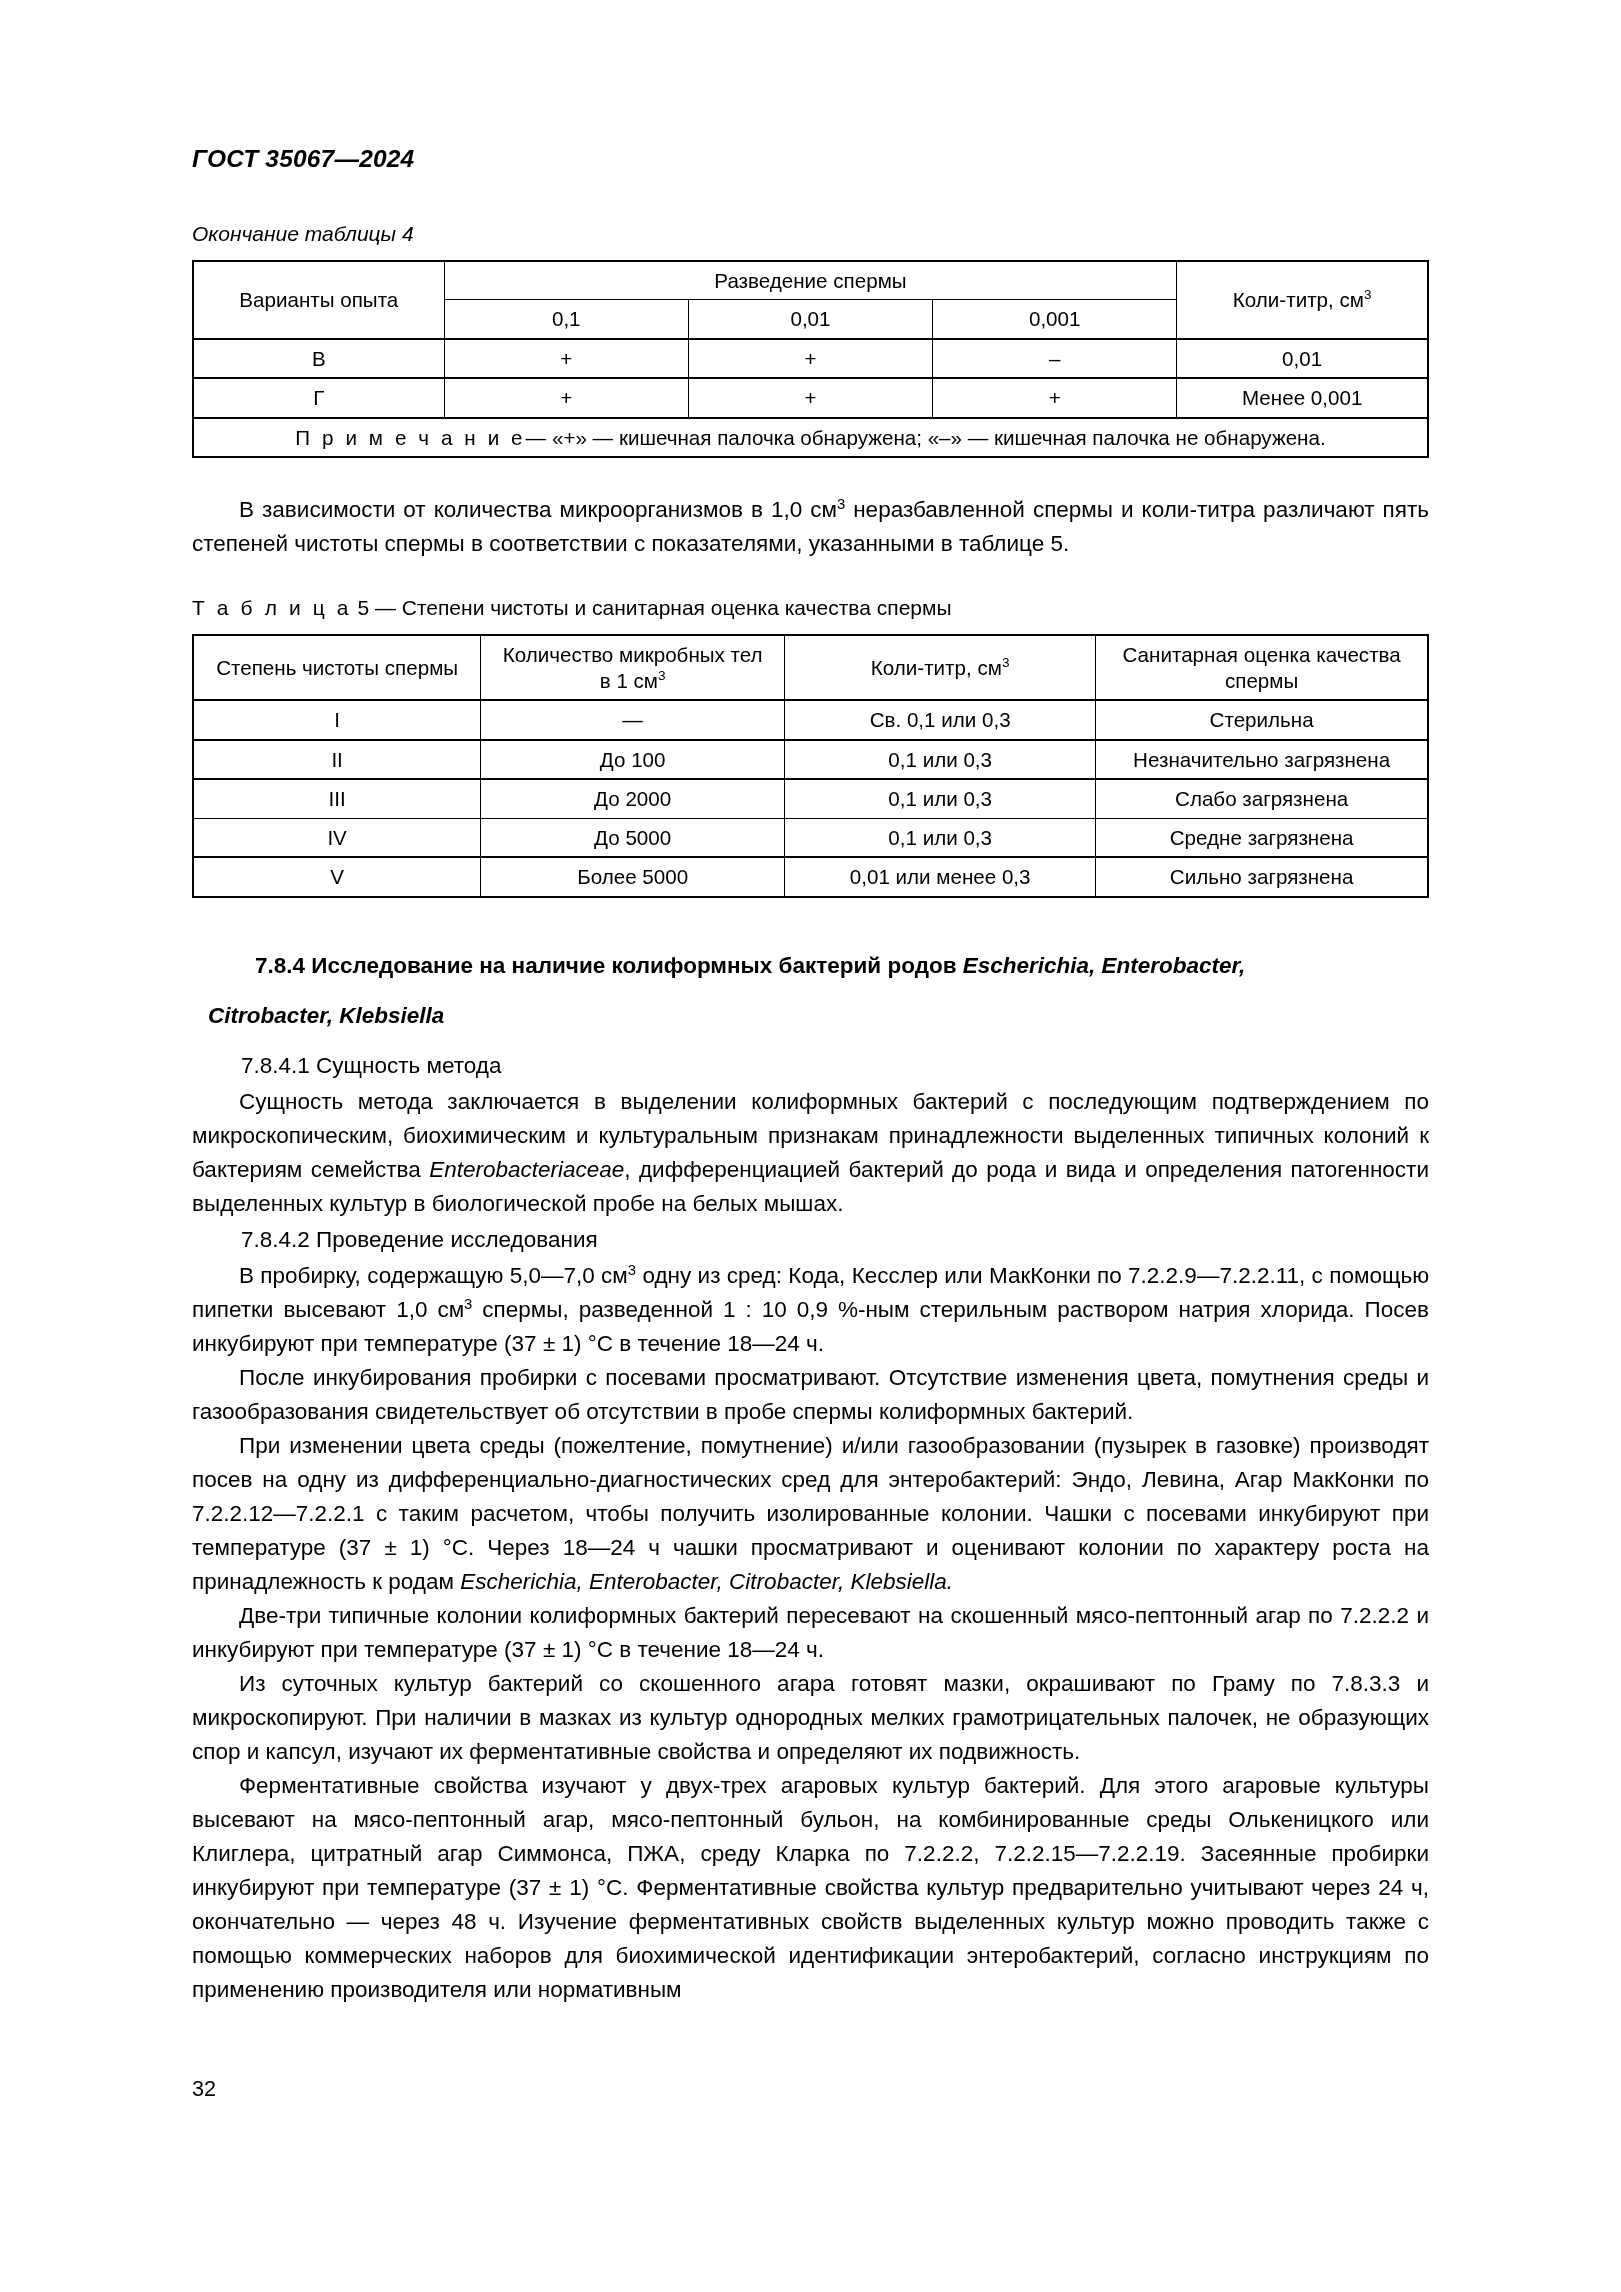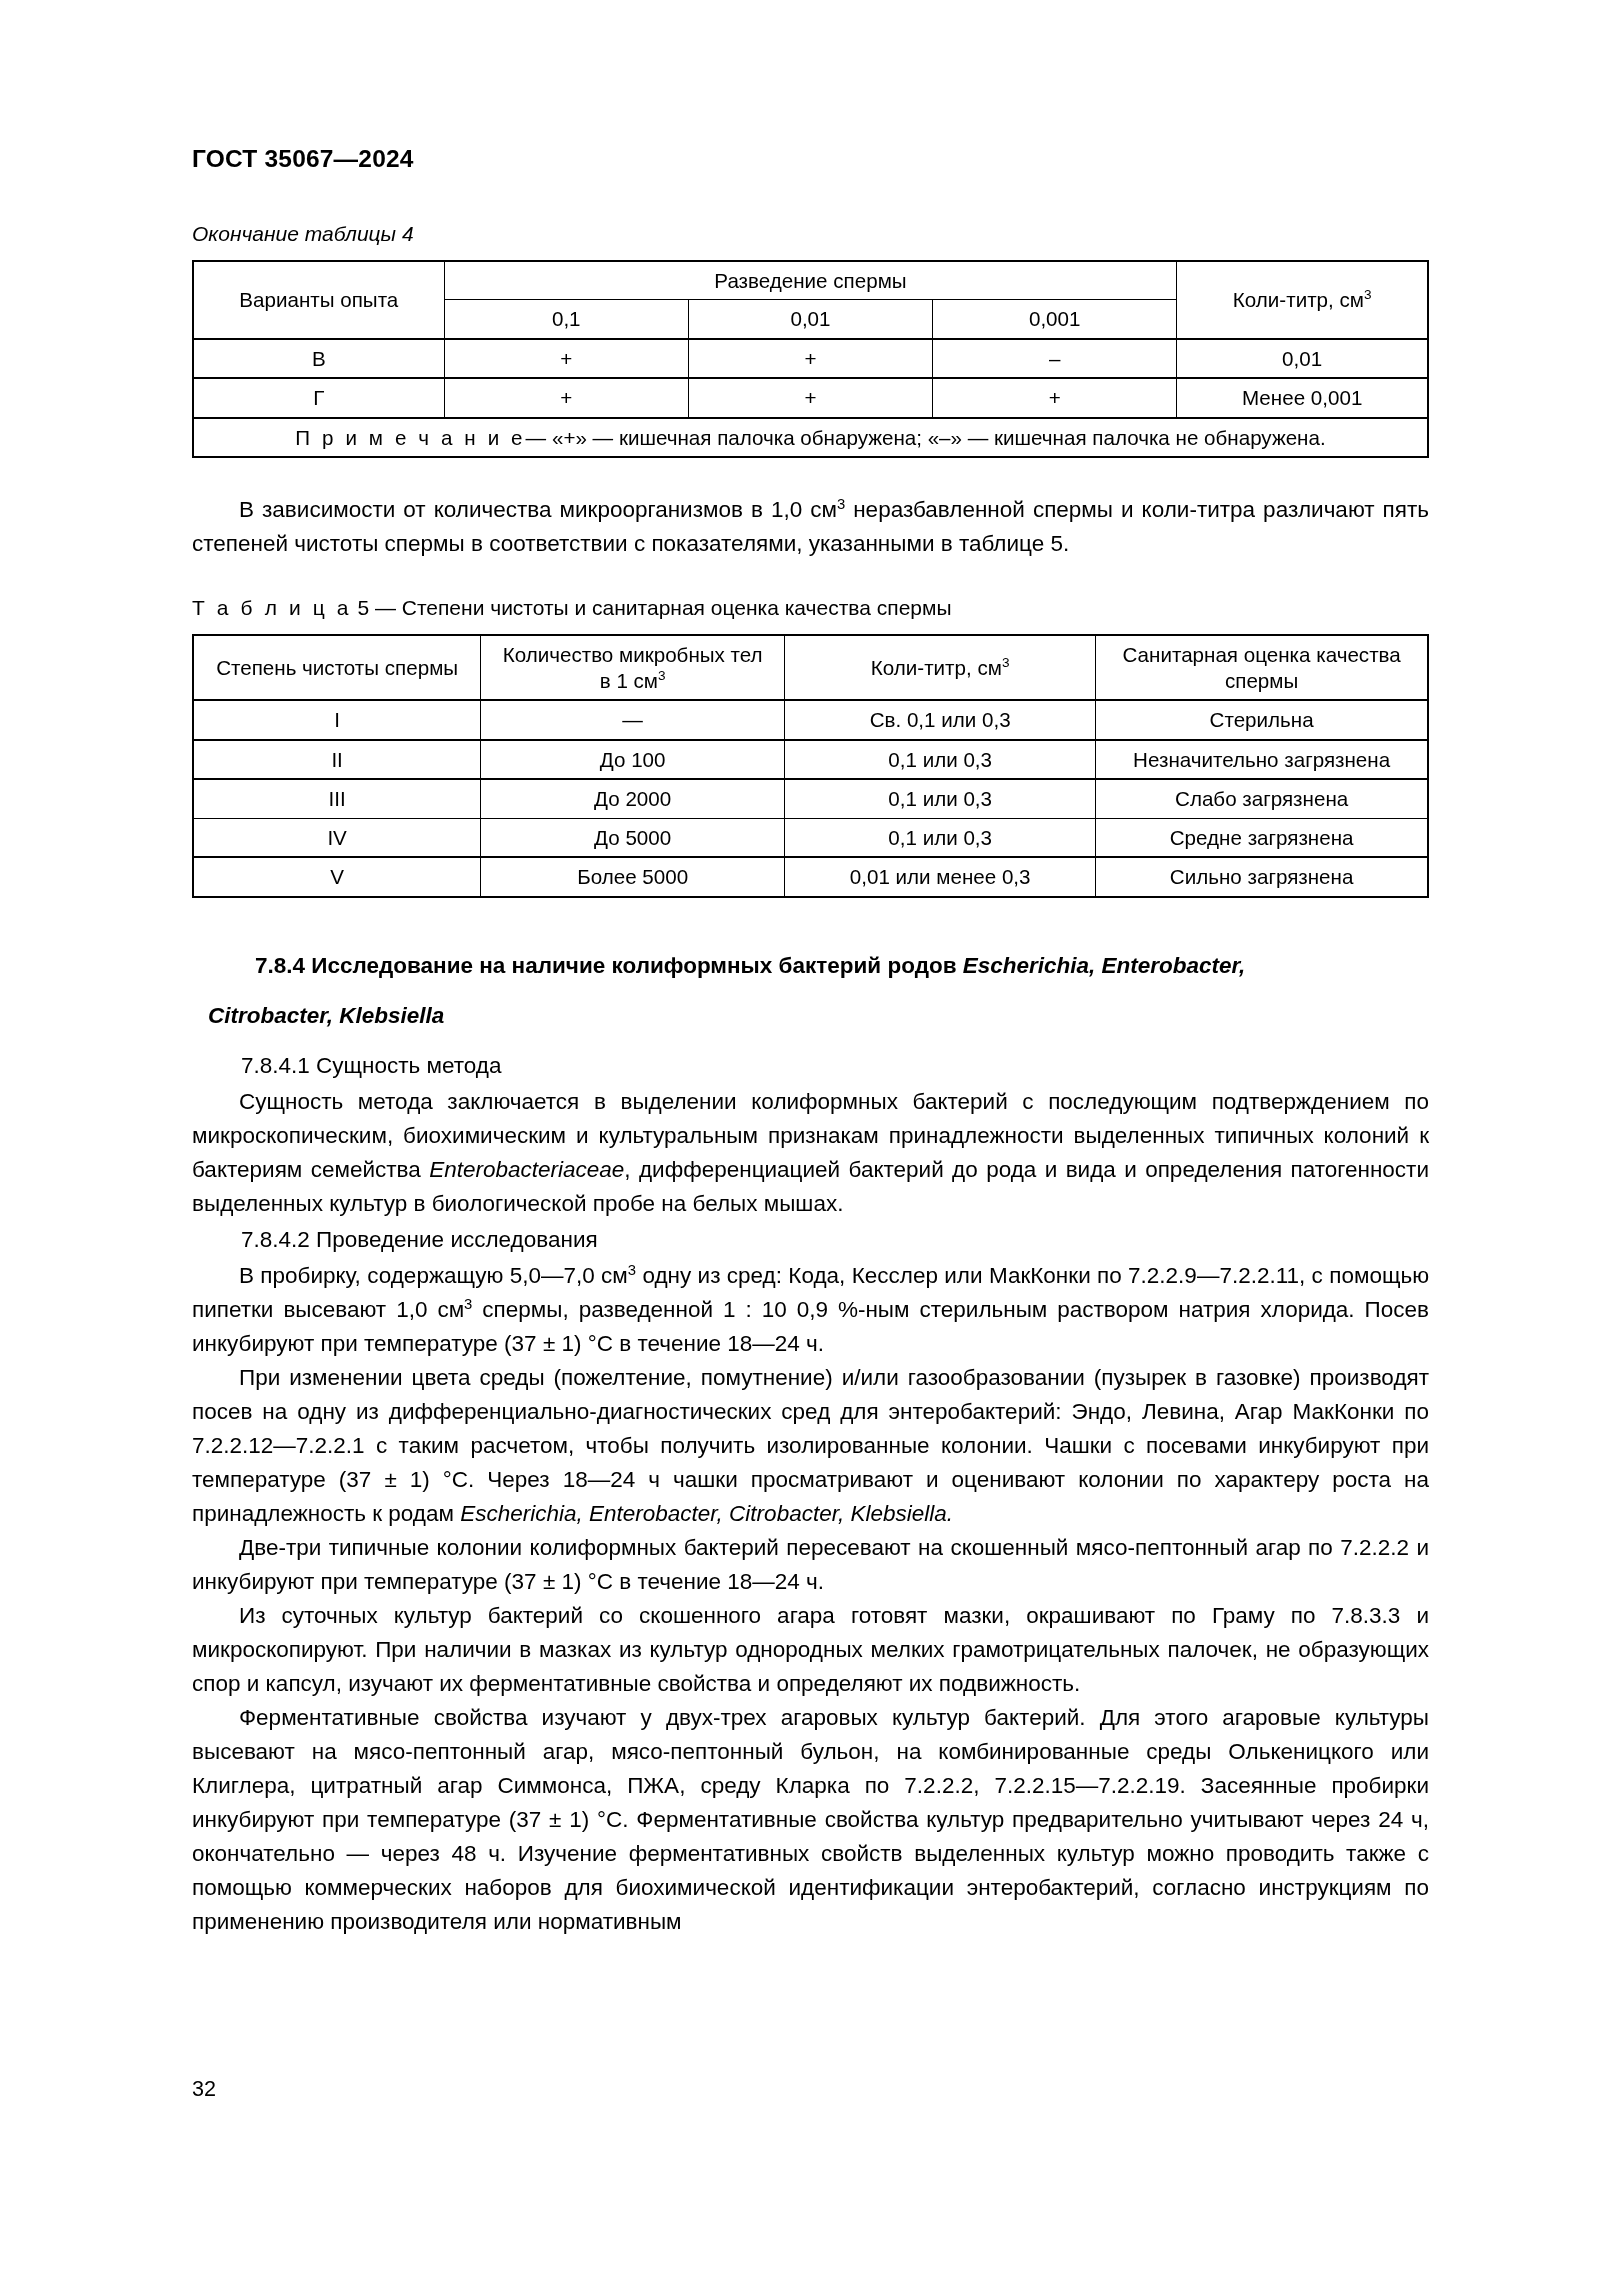--- a/index.html
+++ b/index.html
@@ -29,20 +29,21 @@
   }
 
   
   .doc-header {
     position: absolute;
     left: 192px;
     top: 145px;
     font-size: 24.5px;
     font-weight: bold;
     letter-spacing: 0.2px;
+    font-style: italic;
   }
 
   
   .table-caption {
     font-size: 21px;
     font-style: italic;
     margin: 0;
     padding: 0;
   }
   .table-caption-plain {
@@ -252,20 +253,21 @@
     <h3 class="sect cont" style="text-indent:0"><i class="sp-name">Citrobacter, Klebsiella</i></h3>
 
     <p class="sub">7.8.4.1  Сущность метода</p>
 
     <p class="body"><span>Сущность метода заключается в выделении колиформных бактерий с последующим подтверждением по микроскопическим, биохимическим и культуральным признакам принадлежности выделенных типичных колоний к бактериям семейства </span><i class="sp-name">Enterobacteriaceae</i><span>, дифференциацией бактерий до рода и вида и определения патогенности выделенных культур в биологической пробе на белых мышах.</span></p>
 
     <p class="sub">7.8.4.2  Проведение исследования</p>
 
     <p class="body"><span>В пробирку, содержащую 5,0—7,0 см</span><sup>3</sup><span> одну из сред: Кода, Кесслер или МакКонки по 7.2.2.9—7.2.2.11, с помощью пипетки высевают 1,0 см</span><sup>3</sup><span> спермы, разведенной 1 : 10 0,9 %-ным стерильным раствором натрия хлорида. Посев инкубируют при температуре (37 ± 1) °С в течение 18—24 ч.</span></p>
 
+    <p class="body">После инкубирования пробирки с посевами просматривают. Отсутствие изменения цвета, помутнения среды и газообразования свидетельствует об отсутствии в пробе спермы колиформных бактерий.</p>
 
     <p class="body"><span>При изменении цвета среды (пожелтение, помутнение) и/или газообразовании (пузырек в газовке) производят посев на одну из дифференциально-диагностических сред для энтеробактерий: Эндо, Левина, Агар МакКонки по 7.2.2.12—7.2.2.1 с таким расчетом, чтобы получить изолированные колонии. Чашки с посевами инкубируют при температуре (37 ± 1) °С. Через 18—24 ч чашки просматривают и оценивают колонии по характеру роста на принадлежность к родам </span><i class="sp-name">Escherichia, Enterobacter, Citrobacter, Klebsiella.</i></p>
 
     <p class="body">Две-три типичные колонии колиформных бактерий пересевают на скошенный мясо-пептонный агар по 7.2.2.2 и инкубируют при температуре (37 ± 1) °С в течение 18—24 ч.</p>
 
     <p class="body">Из суточных культур бактерий со скошенного агара готовят мазки, окрашивают по Граму по 7.8.3.3 и микроскопируют. При наличии в мазках из культур однородных мелких грамотрицательных палочек, не образующих спор и капсул, изучают их ферментативные свойства и определяют их подвижность.</p>
 
     <p class="body">Ферментативные свойства изучают у двух-трех агаровых культур бактерий. Для этого агаровые культуры высевают на мясо-пептонный агар, мясо-пептонный бульон, на комбинированные среды Олькеницкого или Клиглера, цитратный агар Симмонса, ПЖА, среду Кларка по 7.2.2.2, 7.2.2.15—7.2.2.19. Засеянные пробирки инкубируют при температуре (37 ± 1) °С. Ферментативные свойства культур предварительно учитывают через 24 ч, окончательно — через 48 ч. Изучение ферментативных свойств выделенных культур можно проводить также с помощью коммерческих наборов для биохимической идентификации энтеробактерий, согласно инструкциям по применению производителя или нормативным</p>
 
   </div>

